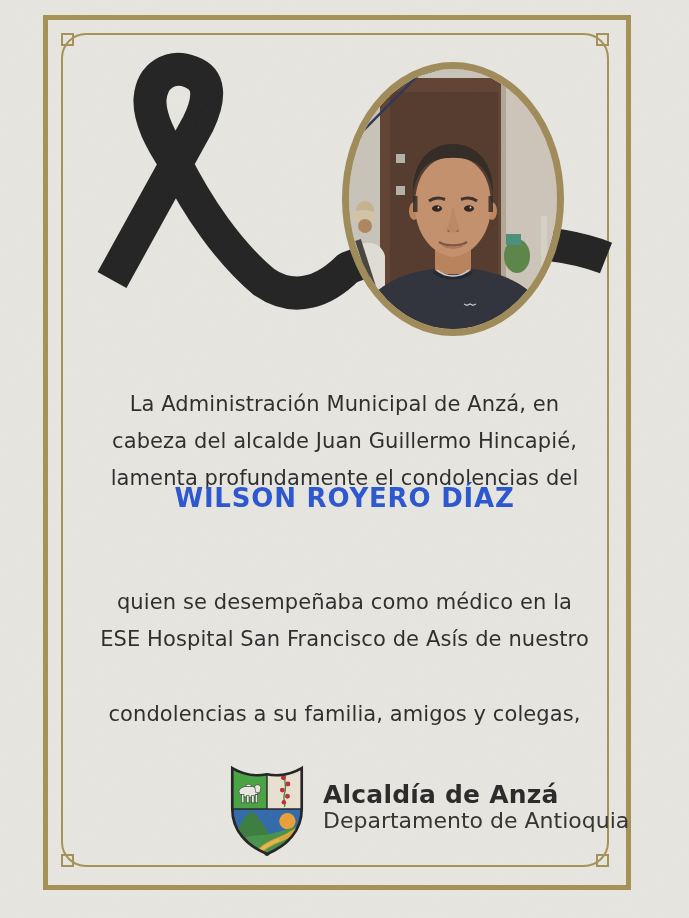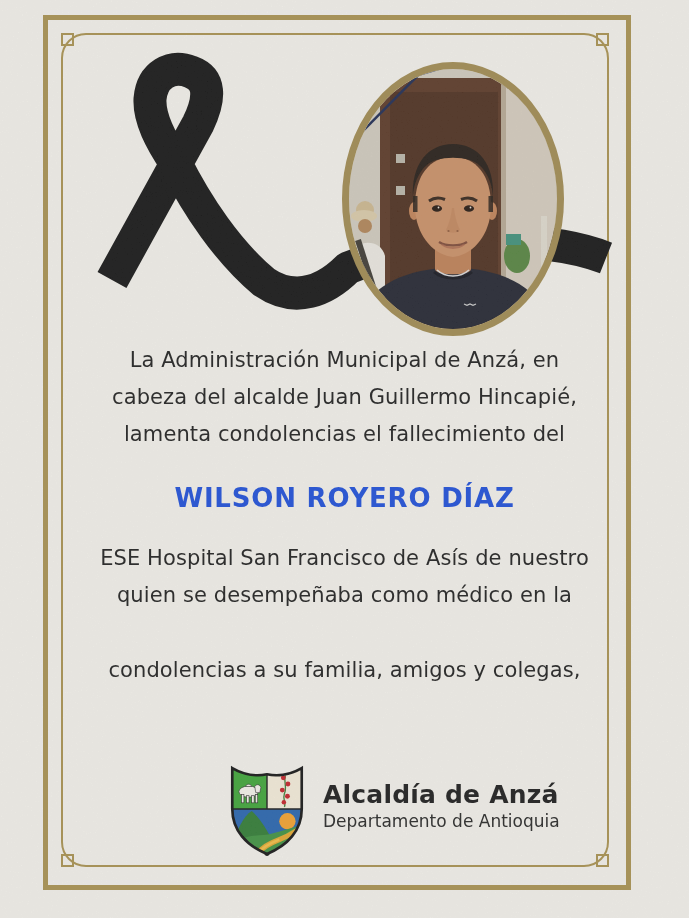--- a/index.html
+++ b/index.html
@@ -10,33 +10,34 @@
   }
   svg{display:block;}
   .noise{position:absolute;inset:0;z-index:40;pointer-events:none;opacity:.13;}
   .frame-svg{position:absolute;inset:0;z-index:2;}
   .ribbon-svg{position:absolute;inset:0;z-index:5;}
   .portrait{position:absolute;left:338px;top:58px;width:230px;height:282px;z-index:6;}
   .textblock{
     position:absolute;left:58px;width:573px;text-align:center;z-index:8;
     color:#1e1e1e;font-size:21px;line-height:37px;font-weight:500;
     letter-spacing:.1px;
+    margin-top:44px;
   }
   .p-announce{top:342px;}
   .p-role{top:540px;}
   .p-condolence{top:652px;}
   .deceased{
     position:absolute;left:58px;top:482px;width:573px;text-align:center;z-index:8;
     font-size:26px;font-weight:bold;letter-spacing:.8px;color:#1d4ed8;line-height:32px;
   }
   .footer{position:absolute;left:0;top:758px;width:689px;height:110px;z-index:8;margin-left:39px;}
   .coat{position:absolute;left:188px;top:4px;width:80px;height:96px;}
   .footer-text{position:absolute;left:284px;top:22px;text-align:left;}
   .footer-title{font-size:25px;font-weight:bold;color:#1b1b1b;line-height:29px;letter-spacing:.2px;}
-  .footer-sub{font-size:17px;color:#262626;line-height:22px;margin-top:1px;}
+  .footer-sub{font-size:22px;color:#262626;line-height:22px;margin-top:1px;}
 </style>
 </head>
 <body>
 
 <div class="canvas">
 
   <svg class="frame-svg" width="689" height="918" viewBox="0 0 689 918" fill="none">
     <rect x="45.5" y="17.5" width="583" height="870" stroke="#a8904f" stroke-width="5"></rect>
     <g stroke="#a8904f" stroke-width="2">
       <path d="M86,34 H584"></path>
@@ -119,28 +120,28 @@
       <path d="M101,184 C108,188.5 122,188.5 129,184" stroke="#7d4a38" stroke-width="2.4" fill="none"></path>
       <path d="M104,186.5 C110,191 120,191 126,186.5" stroke="#a5634b" stroke-width="2" fill="none" opacity="0.7"></path>
       <path d="M126,246 l3,1.4 3,-1.4 3,1.4 3,-1.4" stroke="#c9c9c9" stroke-width="1.3" fill="none"></path>
     </g>
     <ellipse cx="115" cy="141" rx="107.5" ry="133.5" stroke="#9f8950" stroke-width="7" fill="none"></ellipse>
   </svg>
 
   <div class="textblock p-announce">
     <div>La Administración Municipal de Anzá, en</div>
     <div>cabeza del alcalde Juan Guillermo Hincapié,</div>
-    <div>lamenta condolencias el fallecimiento del</div>
+    <div>lamenta profundamente el condolencias del</div>
   </div>
 
   <div class="deceased">WILSON ROYERO DÍAZ</div>
 
   <div class="textblock p-role">
+    <div>quien se desempeñaba como médico en la</div>
     <div>ESE Hospital San Francisco de Asís de nuestro</div>
-    <div>quien se desempeñaba como médico en la</div>
   </div>
 
   <div class="textblock p-condolence">
     <div>condolencias a su familia, amigos y colegas,</div>
   </div>
 
   <div class="footer">
     <svg class="coat" width="80" height="96" viewBox="0 0 78 94">
       <defs>
         <clipPath id="shieldClip">

